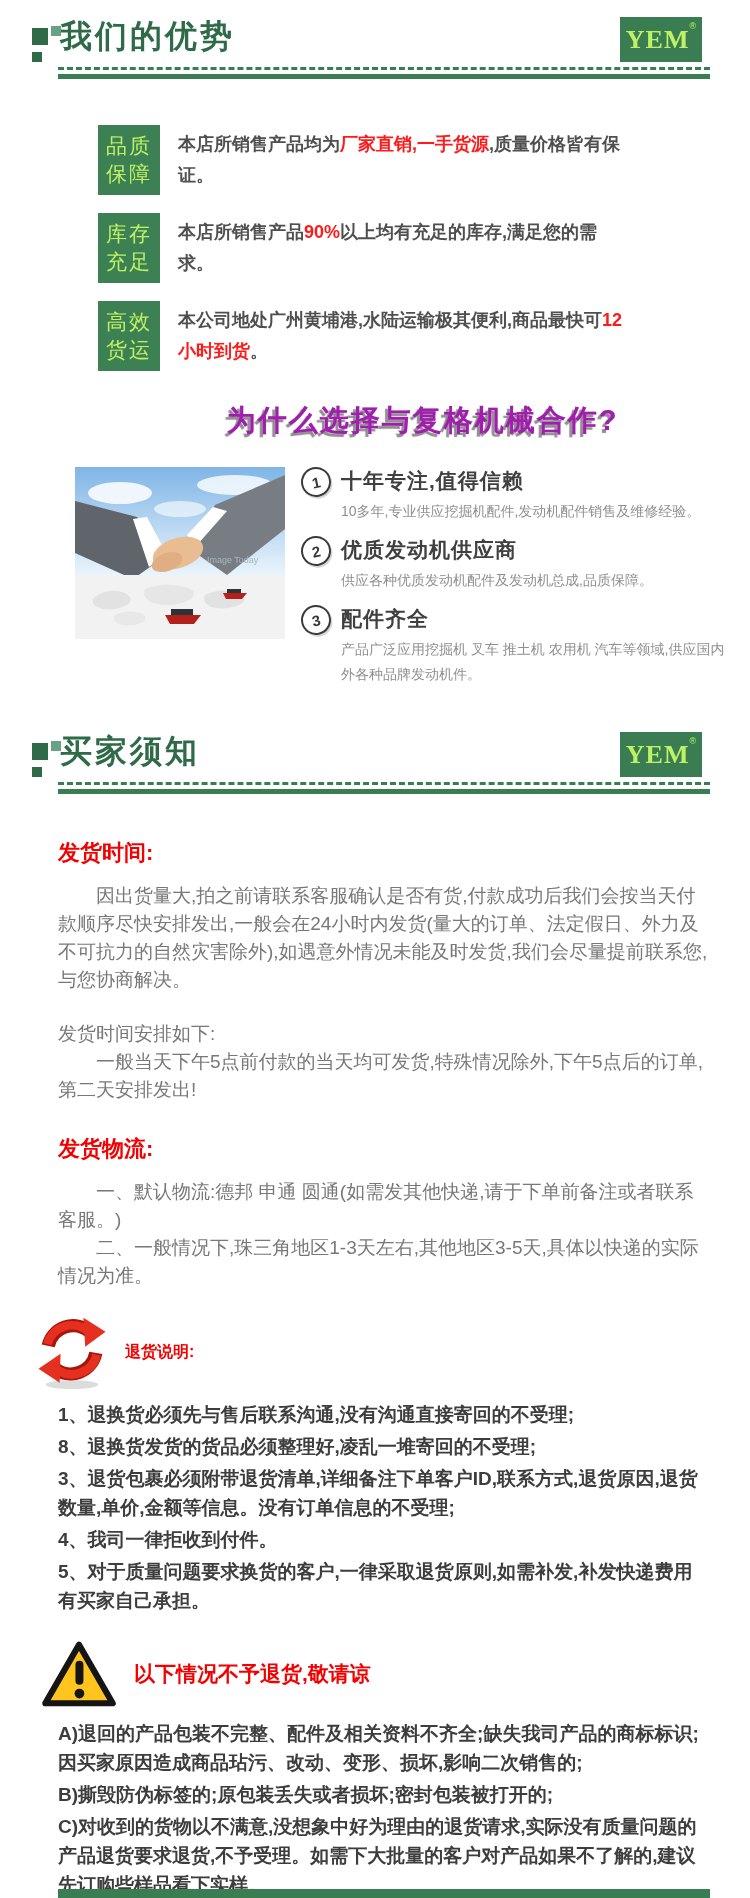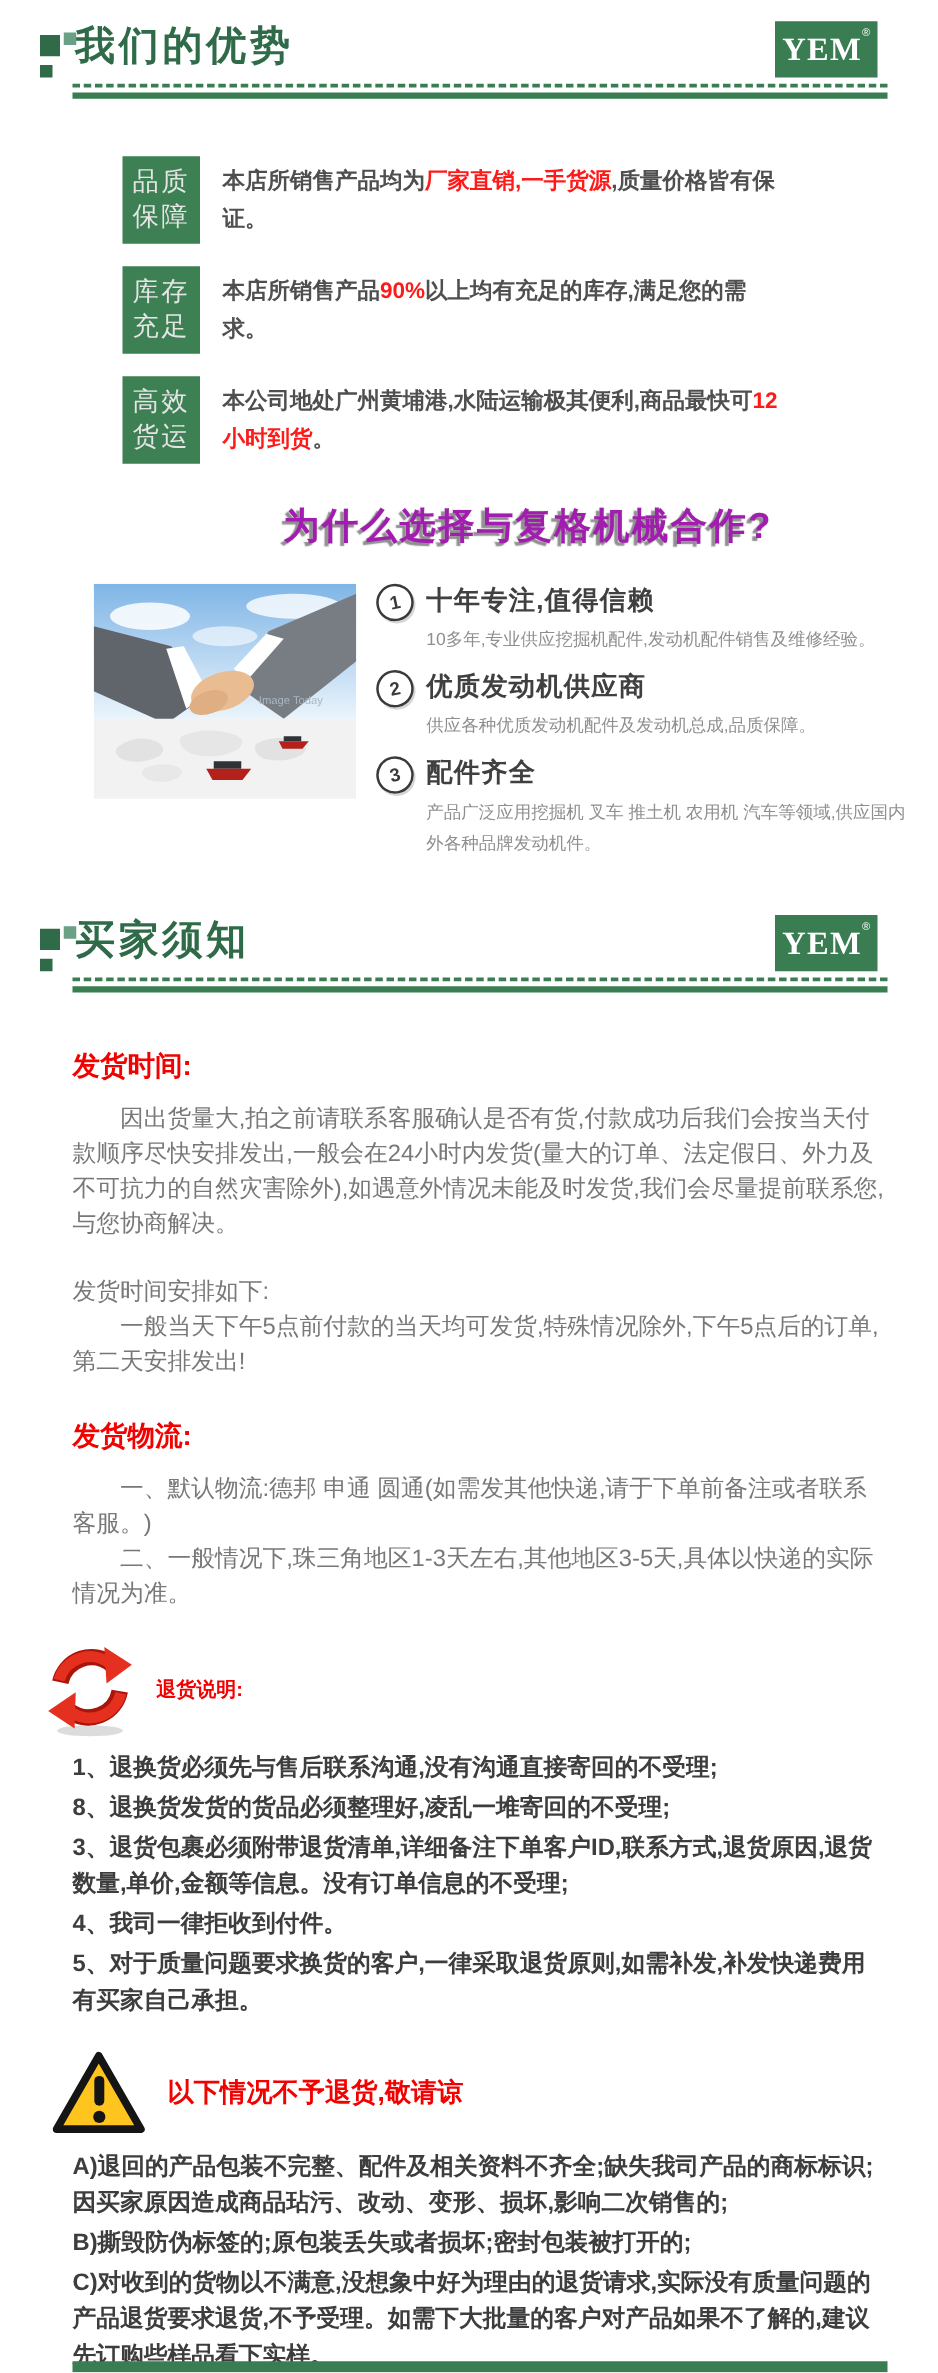--- a/index.html
+++ b/index.html
@@ -6,30 +6,30 @@
   body{font-family:"Liberation Sans","DejaVu Sans",sans-serif;}
   .page{position:relative;width:750px;height:1898px;background:#fff;overflow:hidden;}
 
   
   .sec-header{position:relative;margin:0 40px 0 30px;padding-top:12px;}
   .squares{position:absolute;left:0;top:26px;width:32px;height:40px;}
   .sq1{position:absolute;left:2px;top:2px;width:16px;height:17px;background:#2f6b48;}
   .sq2{position:absolute;left:21px;top:0;width:10px;height:10px;background:#6aa085;}
   .sq3{position:absolute;left:2px;top:26px;width:10px;height:10px;background:#2f6b48;}
   .sec-title{margin-left:30px;font-size:32px;font-weight:bold;color:#2f6b48;letter-spacing:3px;line-height:48px;}
-  .logo{position:absolute;right:8px;top:17px;width:82px;height:45px;background:#3a7d52;color:#ffffff;text-align:center;}
+  .logo{position:absolute;right:8px;top:17px;width:82px;height:45px;background:#3a7d52;color:#bef264;text-align:center;}
   .logo-text{font-family:"Liberation Serif","DejaVu Serif",serif;font-size:26px;font-weight:bold;line-height:45px;letter-spacing:1px;}
   .logo sup{font-size:9px;vertical-align:top;position:relative;top:4px;}
   .dash{margin-left:28px;border-top:3px dashed #3a7d52;margin-top:7px;}
   .solid{margin-left:28px;height:5px;background:#3a7d52;margin-top:4px;}
 
   
   .adv-list{margin:46px 0 0 98px;}
   .adv-row{display:flex;align-items:center;margin-bottom:18px;height:70px;}
-  .adv-badge{width:62px;height:70px;background:#3d8054;color:#e5e5e5;font-size:21px;letter-spacing:2px;
+  .adv-badge{width:62px;height:70px;background:#3d8054;color:#bef264;font-size:21px;letter-spacing:2px;
              display:flex;flex-direction:column;justify-content:center;text-align:center;line-height:28px;flex:none;}
   .adv-desc{margin-left:18px;width:452px;font-size:18px;font-weight:bold;color:#4f4f4f;line-height:31px;}
   .red{color:#ff1a1a;}
 
   
   .why-title{margin-top:30px;padding-left:95px;text-align:center;font-size:29px;font-weight:bold;
              color:#a21caf;letter-spacing:2px;text-shadow:-3px 3px 1px #8e8e8e,0 0 1px #bdbdbd;}
   .why-section{display:flex;margin:26px 0 0 75px;}
   .photo{width:210px;height:172px;flex:none;}
   .why-items{margin-left:12px;width:430px;}

